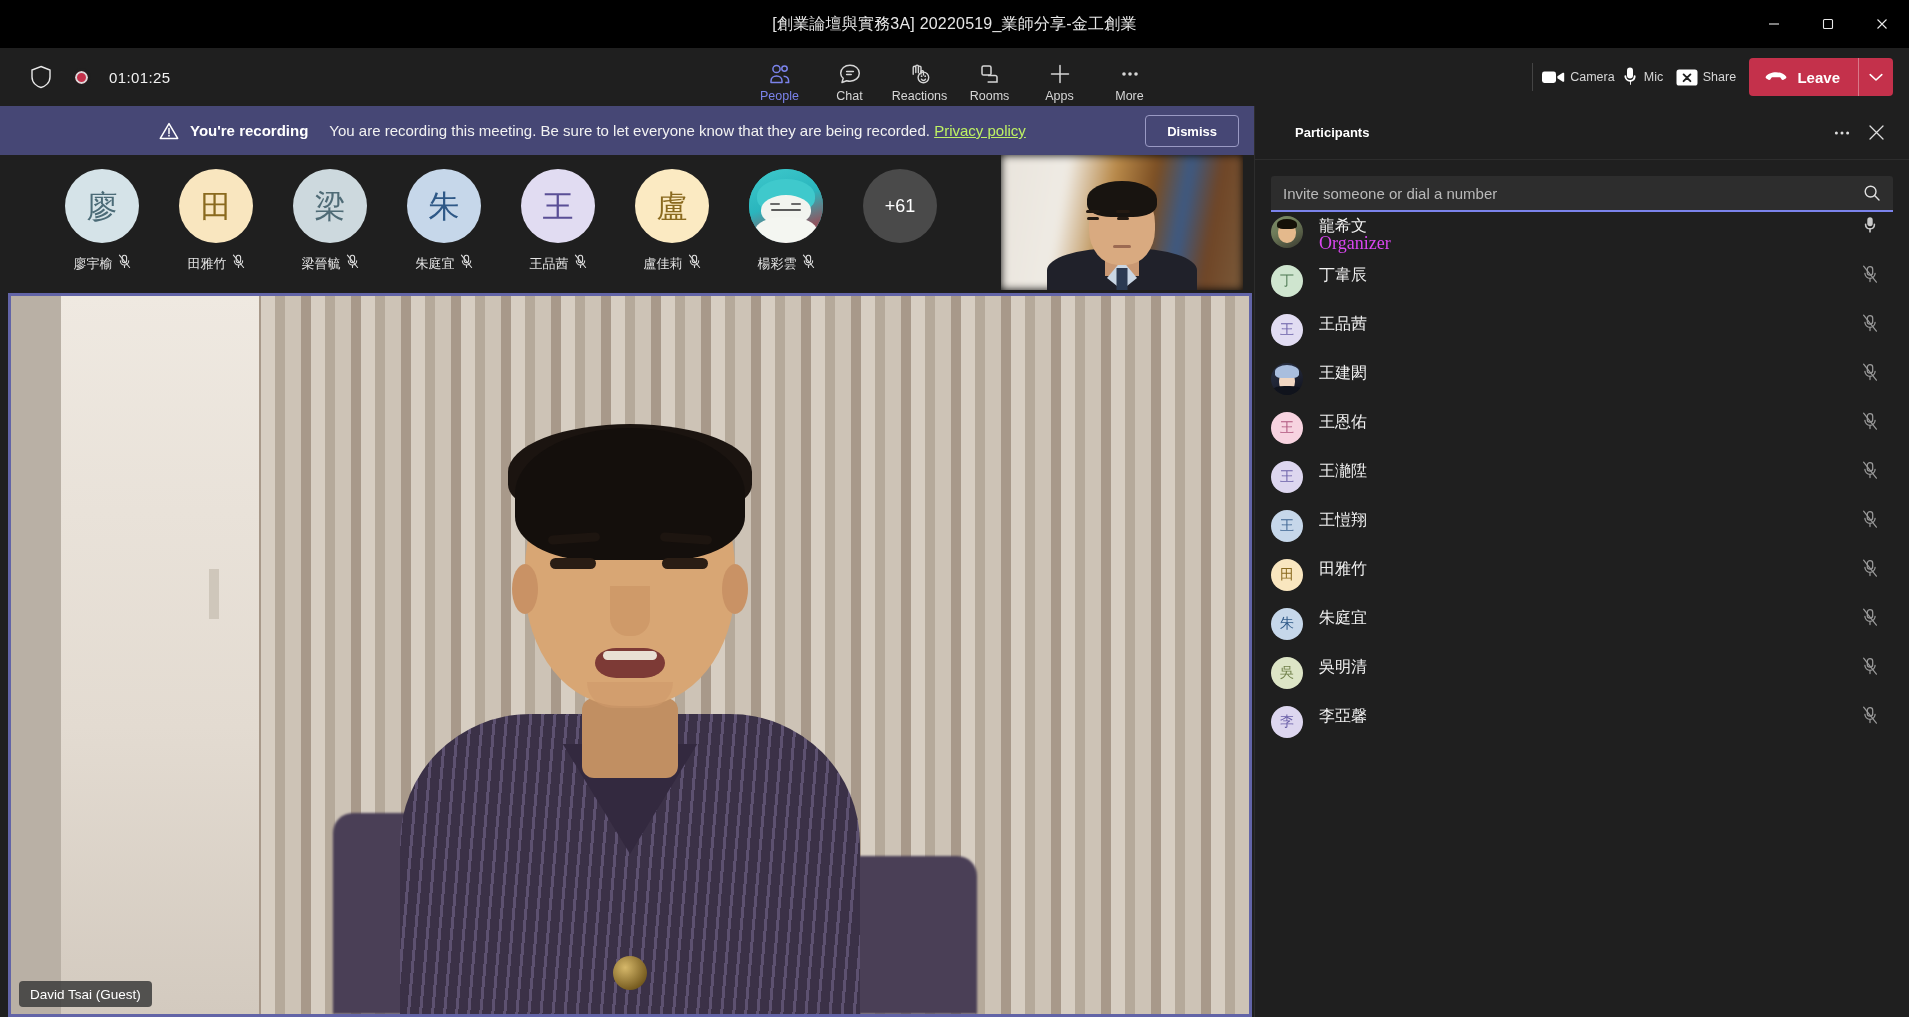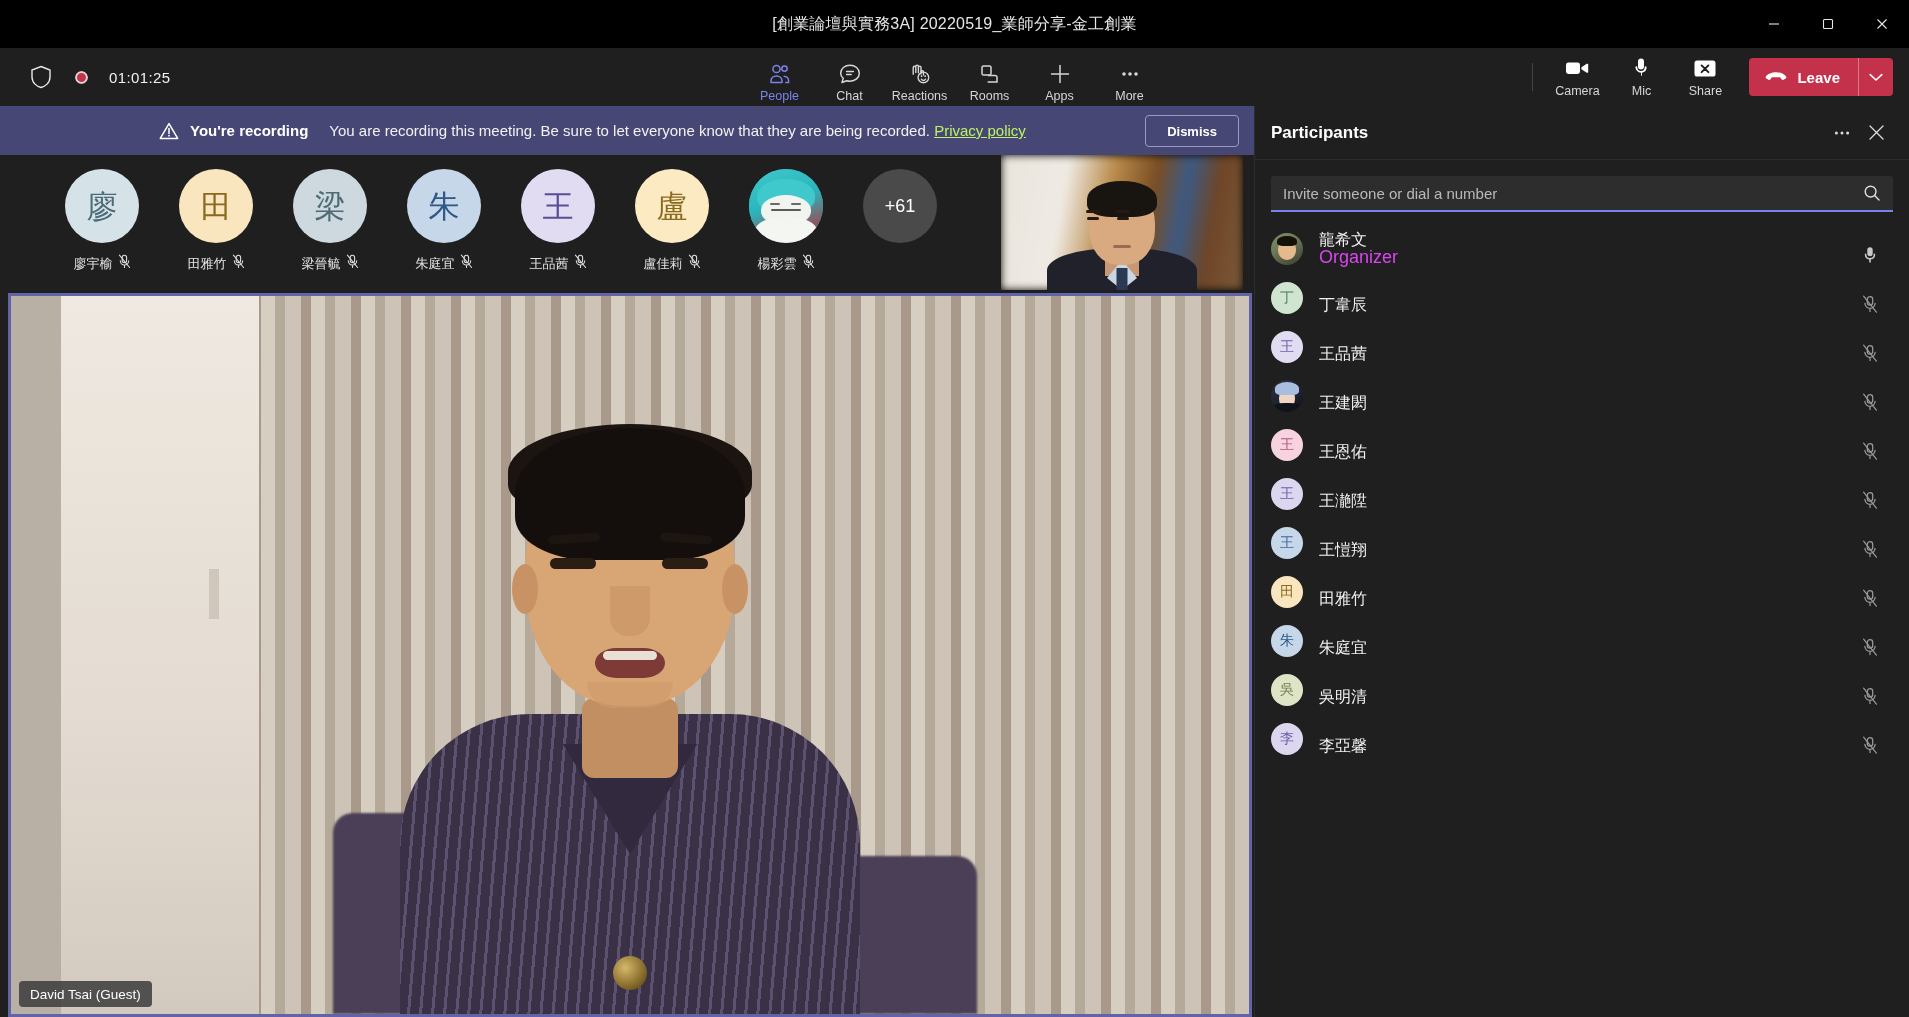--- a/index.html
+++ b/index.html
@@ -60,21 +60,21 @@
     content:""; position:absolute; bottom:-1px; left:50%; transform:translateX(-50%);
     width:30px; height:3px; background:#7b83eb; border-radius:2px;
   }
 
   .tb-right{
     position:absolute; right:16px; top:0; height:58px;
     display:flex; align-items:center; gap:0;
   }
   .tb-sep{ width:1px; height:28px; background:#444; margin:0 12px; }
   .tb-ctl{
-    width:64px; height:58px; display:flex; flex-direction:column;
+    width:64px; height:58px; display:flex; flex-direction:row;
     align-items:center; justify-content:center; gap:4px; color:#e8e8e8;
   }
   .tb-ctl .ic{ height:24px; display:flex; align-items:center; justify-content:center; }
   .tb-ctl .lbl{ font-size:12.5px; line-height:14px; color:#d6d6d6; }
 
   .leave{
     display:flex; align-items:stretch; height:38px; margin-left:12px;
     background:#c4314b; border-radius:4px; overflow:hidden;
   }
   .leave-main{
@@ -214,21 +214,21 @@
 
   
   .panel{
     position:absolute; left:1254px; top:106px; width:655px; height:911px;
     background:#1f1f1f; border-left:1px solid #2d2d2d;
   }
   .panel-head{
     height:54px; display:flex; align-items:center; padding:0 16px 0 16px;
     border-bottom:1px solid #2d2d2d;
   }
-  .panel-title{ color:#fff; font-size:17px; font-weight:bold; flex:1; }
+  .panel-title{ color:#fff; font-size:13px; font-weight:bold; flex:1;margin-left:24px; }
   .panel-btn{ width:34px; height:34px; display:flex; align-items:center; justify-content:center; color:#ddd; border-radius:4px; }
 
   .panel-body{ padding:16px 16px 0 16px; }
   .searchbox{
     height:36px; background:#2d2d2d; border-bottom:2px solid #7b83eb; border-radius:3px 3px 0 0;
     display:flex; align-items:center; padding:0 12px;
   }
   .searchbox input{
     flex:1; background:transparent; border:none; outline:none;
     color:#e8e8e8; font-size:15px; font-family:inherit;
@@ -249,21 +249,21 @@
   }
   .sect .caret{ width:16px; color:#d0d0d0; display:flex; align-items:center; }
   .sect .sect-lbl{ color:#e8e8e8; font-size:15px; margin-left:3px; flex:1; }
   .muteall{
     height:32px; padding:0 16px; background:transparent;
     border:1px solid #4a4a4a; border-radius:4px; color:#fff;
     font-size:14px; font-weight:bold; font-family:inherit;
   }
 
   .plist{ margin-top:4px; }
-  .prow{ height:49px; display:flex; align-items:flex-end; padding:0 12px 0 0; border-radius:4px; }
+  .prow{ height:49px; display:flex; align-items:flex-start; padding:0 12px 0 0; border-radius:4px;font-family:Liberation Serif, serif; }
   .pav{
     width:32px; height:32px; border-radius:50%; flex:0 0 32px;
     display:flex; align-items:center; justify-content:center;
     font-size:14px; overflow:hidden; position:relative;
   }
   .pname{ margin-left:16px; flex:1; }
   .pname .n{ color:#f0f0f0; font-size:16px; line-height:19px; }
   .pname .r{ color:#d946ef; font-size:18px; line-height:16px; }
   .pmic{ width:22px; display:flex; align-items:center; justify-content:center; color:#c9c9c9; }
   .pmic.off{ color:#9a9a9a; }

